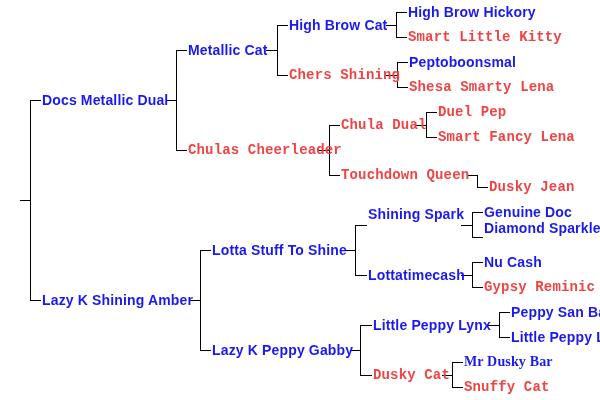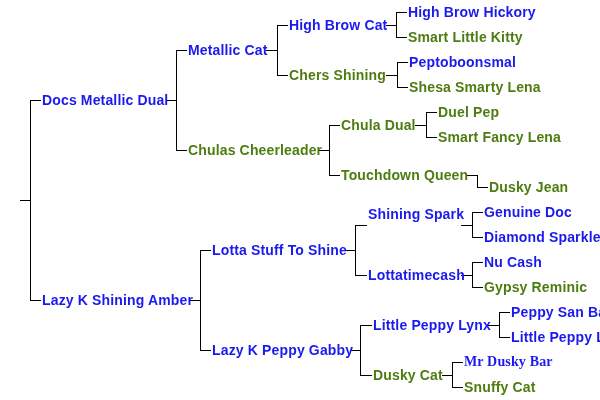--- a/index.html
+++ b/index.html
@@ -2,21 +2,21 @@
 <html><head>
 <meta charset="utf-8">
 <style>
   html, body { margin: 0; padding: 0; }
   body { width: 600px; height: 400px; background: #ffffff; overflow: hidden; position: relative;
          font-family: "Liberation Sans", "DejaVu Sans", sans-serif; }
   #tree { position: absolute; left: 0; top: 0; width: 600px; height: 400px; }
   .node { position: absolute; font-size: 14px; font-weight: bold; white-space: nowrap;
           line-height: 16px; transform: translateY(-8px); cursor: default; letter-spacing: 0.15px; }
   .node.link { color: #1a1aef; cursor: pointer; }
-  .node.plain { color: #4d7c0f; }
+  .node.plain { color: #ef4444; font-family: Liberation Mono, monospace; }
   .ln { position: absolute; background: #000; }
   .h { height: 1px; }
   .v { width: 1px; }
 </style>
 </head>
 <body>
 
 <div id="tree">
   <div id="lines">
       <div class="ln h" style="left: 20px; top: 200px; background: rgb(0, 0, 0); width: 11px;"></div>
@@ -99,21 +99,21 @@
     <span class="node plain" style="left: 373px; top: 375px;">Dusky Cat</span>
 
     <span class="node link" style="left: 408px; top: 12px;">High Brow Hickory</span>
     <span class="node plain" style="left: 408px; top: 37px;">Smart Little Kitty</span>
     <span class="node link" style="left: 409px; top: 62px;">Peptoboonsmal</span>
     <span class="node plain" style="left: 409px; top: 87px;">Shesa Smarty Lena</span>
     <span class="node plain" style="left: 438px; top: 112px;">Duel Pep</span>
     <span class="node plain" style="left: 438px; top: 137px;">Smart Fancy Lena</span>
     <span class="node plain" style="left: 489px; top: 187px;">Dusky Jean</span>
     <span class="node link" style="left: 484px; top: 212px;">Genuine Doc</span>
-    <span class="node link" style="left: 484px; top: 237px;">Diamond Sparkle</span>
+    <span class="node link" style="left: 484px; top: 228px;">Diamond Sparkle</span>
     <span class="node link" style="left: 484px; top: 262px;">Nu Cash</span>
     <span class="node plain" style="left: 484px; top: 287px;">Gypsy Reminic</span>
     <span class="node link" style="left: 511px; top: 312px;">Peppy San Badger</span>
     <span class="node link" style="left: 511px; top: 337px;">Little Peppy Lena</span>
     <span class="node link" style="left: 464px; top: 362px; font-family: Liberation Serif, serif;">Mr Dusky Bar</span>
     <span class="node plain" style="left: 464px; top: 387px;">Snuffy Cat</span>
   </div>
 </div>
 
 </body></html>

